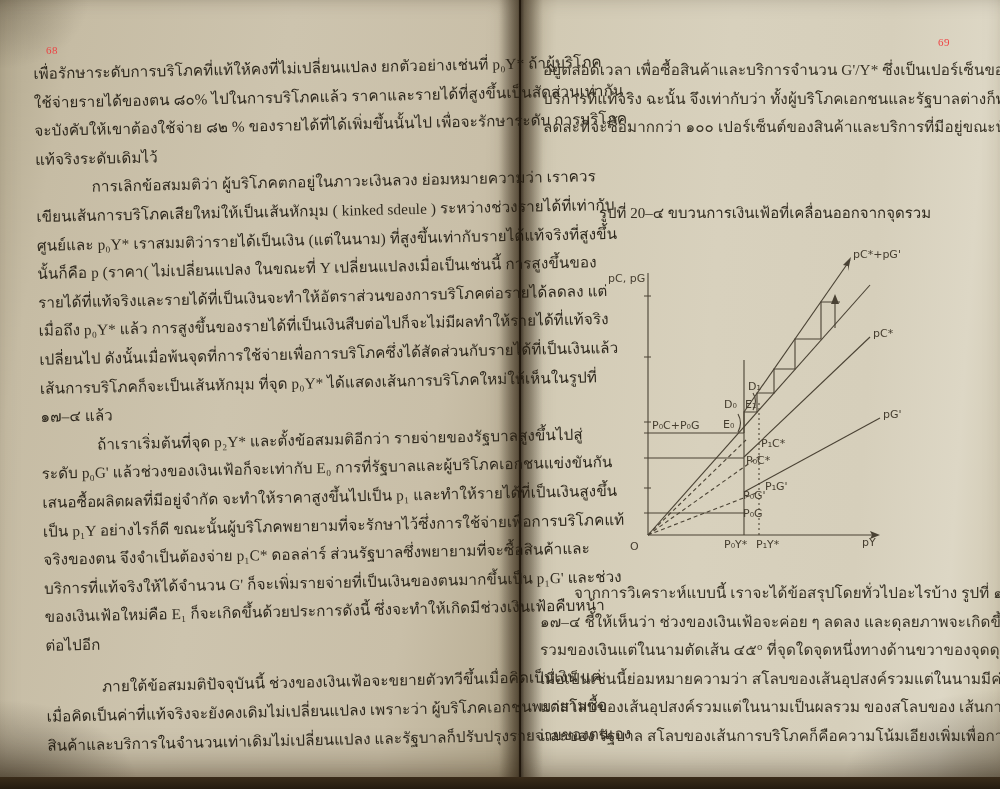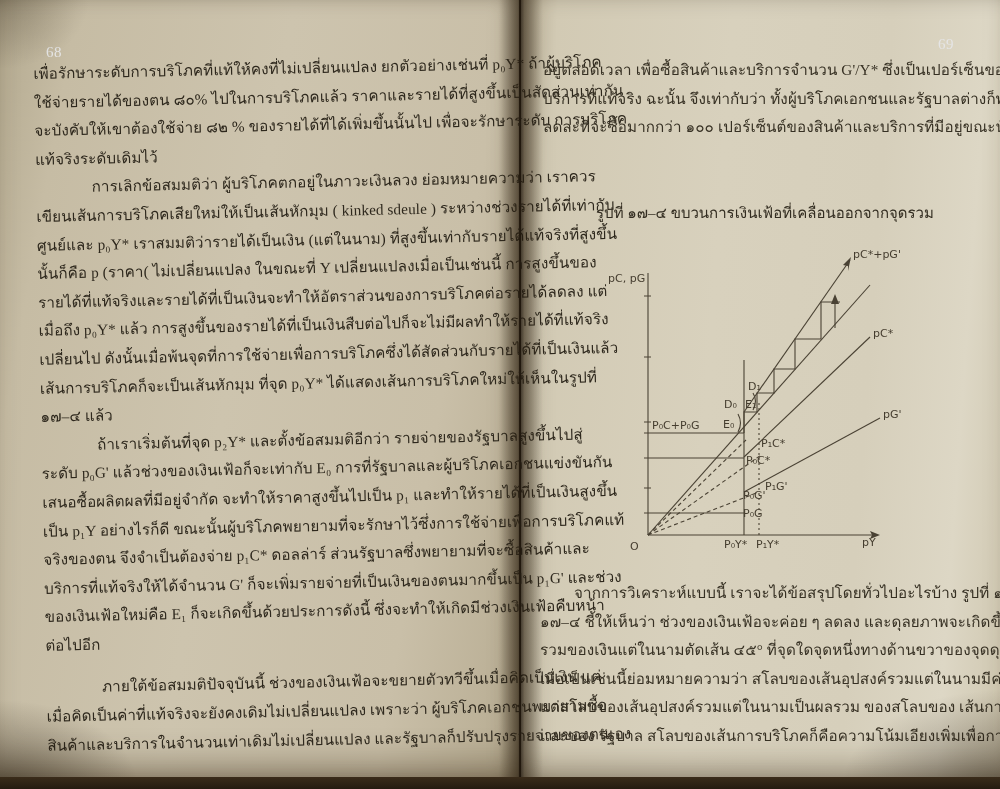--- a/index.html
+++ b/index.html
@@ -16,21 +16,21 @@
     box-shadow:inset 16px 0 24px -10px rgba(46,32,16,.5), inset 0 -28px 32px -18px rgba(60,44,22,.4);}
   .gutter{position:absolute;left:499px;top:0;width:44px;height:779px;z-index:5;pointer-events:none;
     background:linear-gradient(90deg,rgba(40,28,12,0) 0%,rgba(40,28,12,.42) 42%,rgba(25,17,8,.62) 50%,rgba(40,28,12,.38) 58%,rgba(40,28,12,0) 100%);}
   .bottom-band{position:absolute;left:0;bottom:0;width:1000px;height:12px;background:linear-gradient(180deg,#3a2c1a,#241b10);z-index:6;}
   .corner-shade{position:absolute;z-index:6;pointer-events:none;}
   .cs-bl{left:0;bottom:0;width:140px;height:90px;background:radial-gradient(ellipse at 0% 100%,rgba(30,20,8,.5),rgba(30,20,8,0) 70%);}
   .cs-br{right:0;bottom:0;width:160px;height:100px;background:radial-gradient(ellipse at 100% 100%,rgba(30,20,8,.45),rgba(30,20,8,0) 70%);}
   .cs-tl{left:0;top:0;width:90px;height:70px;background:radial-gradient(ellipse at 0% 0%,rgba(30,20,8,.25),rgba(30,20,8,0) 70%);}
 
   
-  .pagenum{position:absolute;font-size:15px;color:#e5e5e5;letter-spacing:.5px;z-index:3;}
+  .pagenum{position:absolute;font-size:11px;color:#ef4444;letter-spacing:.5px;z-index:3;}
   .textcol{position:absolute;z-index:3;color:#322b20;font-size:15.2px;}
   .textcol .line{line-height:28.6px;white-space:nowrap;letter-spacing:.1px;}
   .para{margin:0;}
   .para.indent .line:first-child{padding-left:56px;}
   .para.indent-sm .line:first-child{padding-left:34px;}
   .para.gap-top{margin-top:14px;}
   #left-text{left:33px;top:60px;width:474px;transform:rotate(-1.2deg);transform-origin:0 0;color:#2e281d;}
   #right-text-top{left:543px;top:56px;width:448px;color:#363023;}
   #right-text-bottom{left:540px;top:579px;width:452px;color:#363023;}
   #figure-caption{position:absolute;left:540px;top:201px;width:450px;text-align:center;z-index:3;
@@ -91,21 +91,21 @@
   </div>
 
   <div class="textcol" id="right-text-top">
     <div class="para">
         <div class="line">อยู่ตลอดเวลา เพื่อซื้อสินค้าและบริการจำนวน G'/Y* ซึ่งเป็นเปอร์เซ็นของสินค้า และ</div>
         <div class="line">บริการที่แท้จริง ฉะนั้น จึงเท่ากับว่า ทั้งผู้บริโภคเอกชนและรัฐบาลต่างก็พยายามโดยไม่</div>
         <div class="line">ลดละที่จะซื้อมากกว่า ๑๐๐ เปอร์เซ็นต์ของสินค้าและบริการที่มีอยู่ขณะนั้น ดังนั้น ขบวนการ</div>
       </div>
   </div>
 
-  <div id="figure-caption">รูปที่ ๑๗–๔ ขบวนการเงินเฟ้อที่เคลื่อนออกจากจุดรวม</div>
+  <div id="figure-caption">รูปที่ 20–๔ ขบวนการเงินเฟ้อที่เคลื่อนออกจากจุดรวม</div>
 
   <svg id="figure-graph" width="460" height="330" viewBox="0 0 460 330">
 
     <path class="ln" d="M108,33 V295"></path>
     <path class="ln" d="M108,295 H334"></path>
     <polygon class="fill" points="340,295 330,291 332,295 330,299"></polygon>
 
     <path class="ln" d="M104,56 h7 M104,117 h7 M104,182 h7 M104,248 h7"></path>
 
     <path class="ln" d="M104,193 H204"></path>

